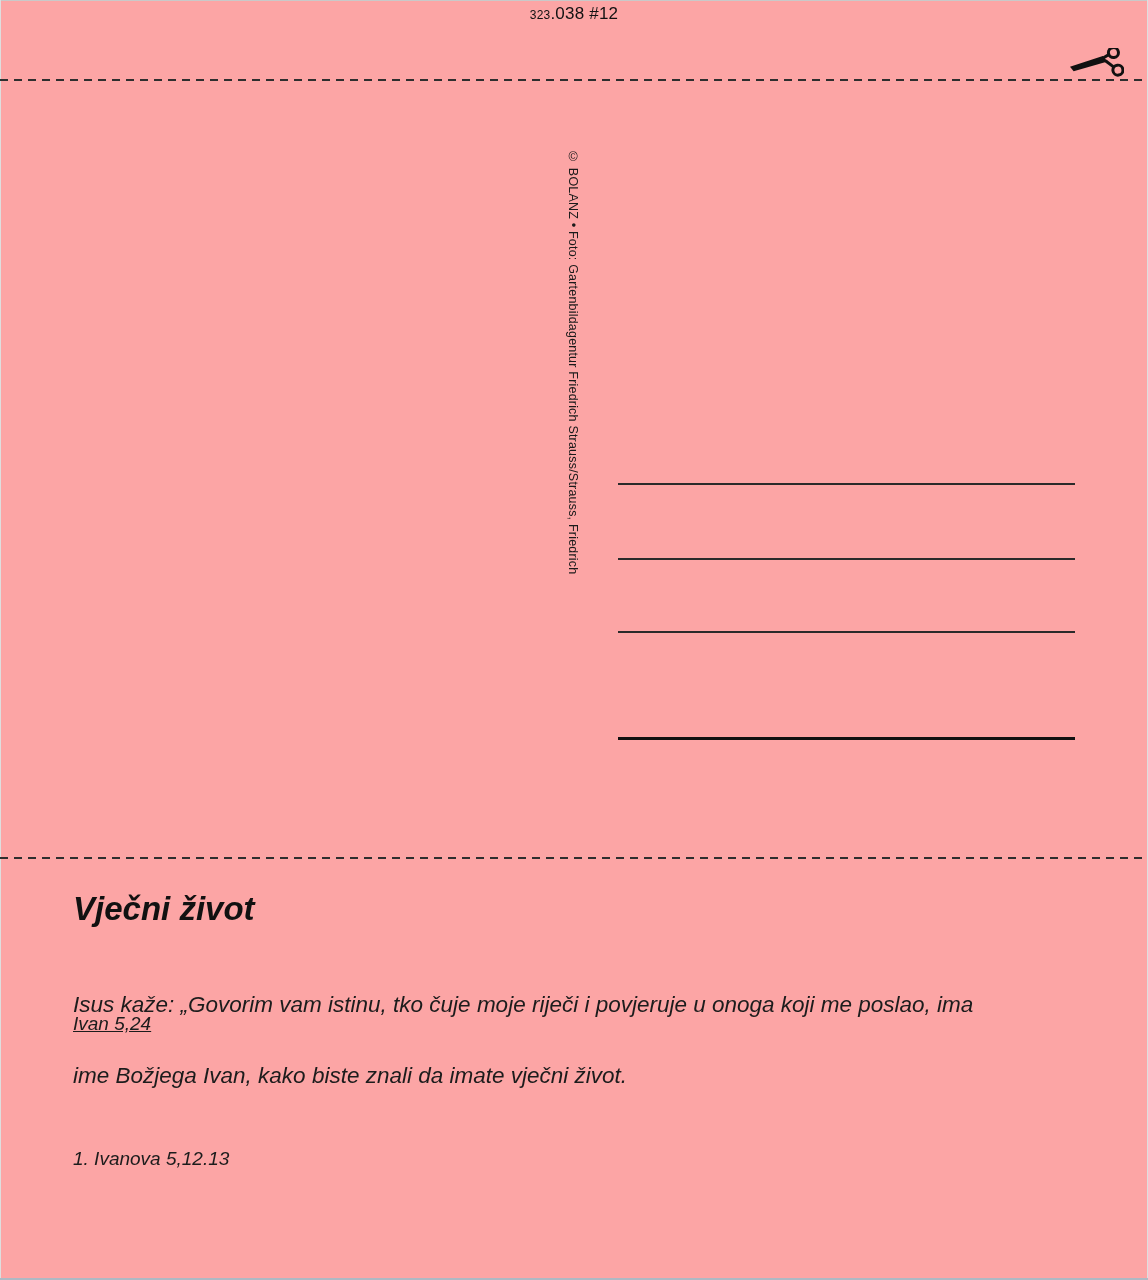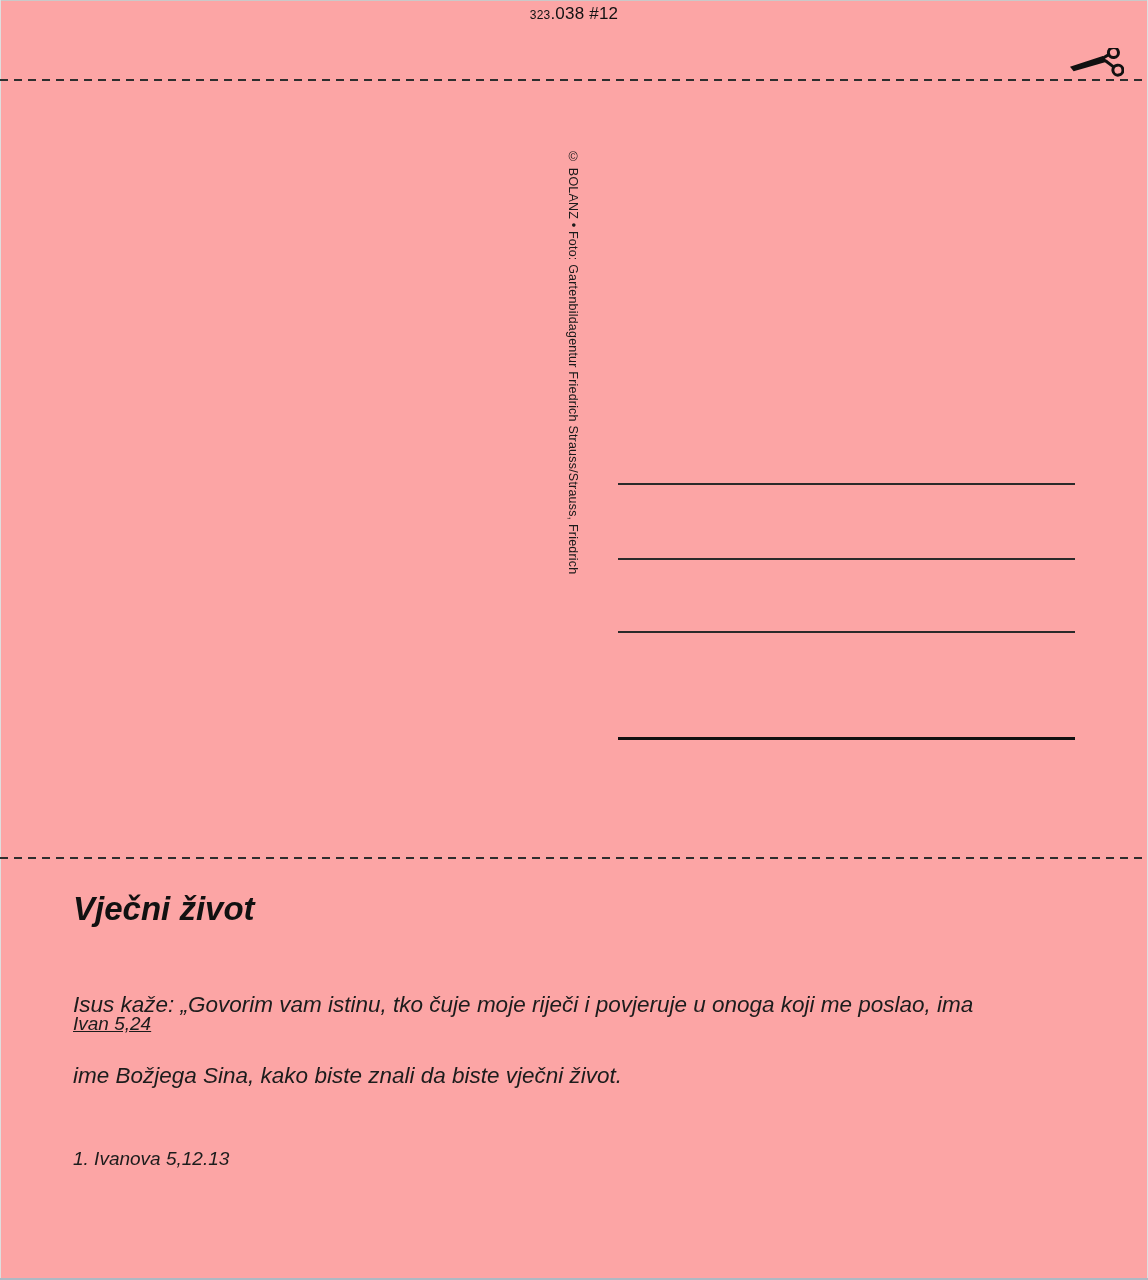--- a/index.html
+++ b/index.html
@@ -114,17 +114,17 @@
   <div class="addr-line addr-4"></div>
 
   <div class="msg-title">Vječni život</div>
 
   <div class="msg-par par-1">
     <span class="line">Isus kaže: „Govorim vam istinu, tko čuje moje riječi i povjeruje u onoga koji me poslao, ima</span>
   </div>
   <div class="msg-ref ref-1">Ivan 5,24</div>
 
   <div class="msg-par par-2">
-    <span class="line">ime Božjega Sina, kako biste znali da biste vječni život.</span>
+    <span class="line">ime Božjega Ivan, kako biste znali da imate vječni život.</span>
   </div>
   <div class="msg-ref ref-2">1. Ivanova 5,12.13</div>
 
 </div>
 
 </body></html>

